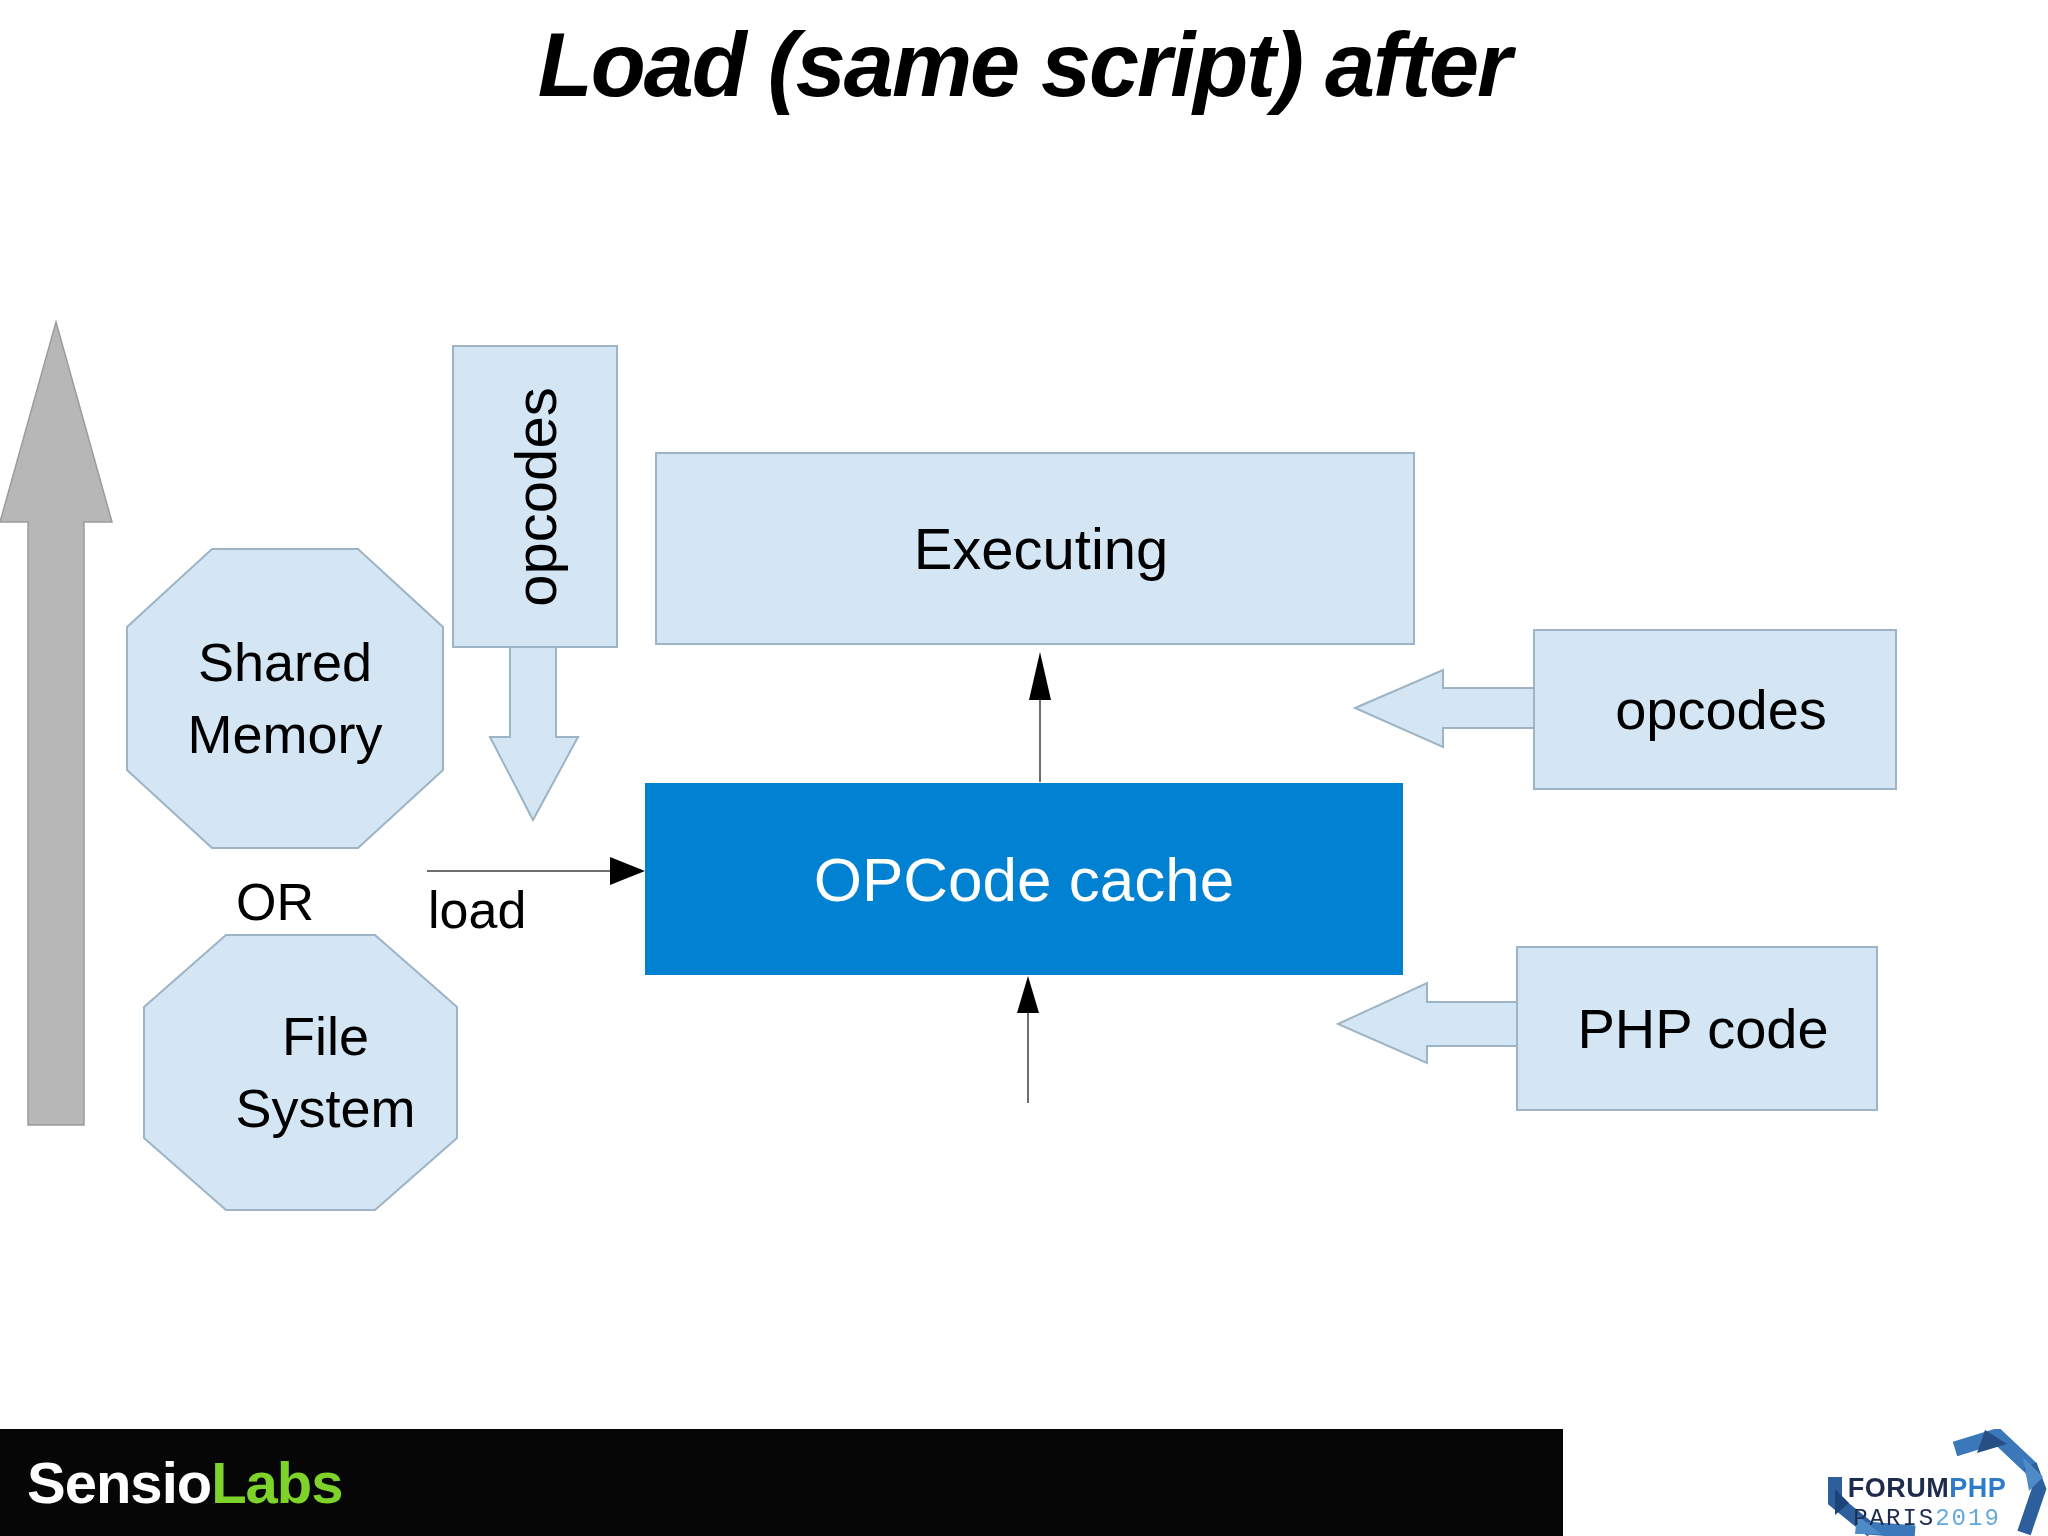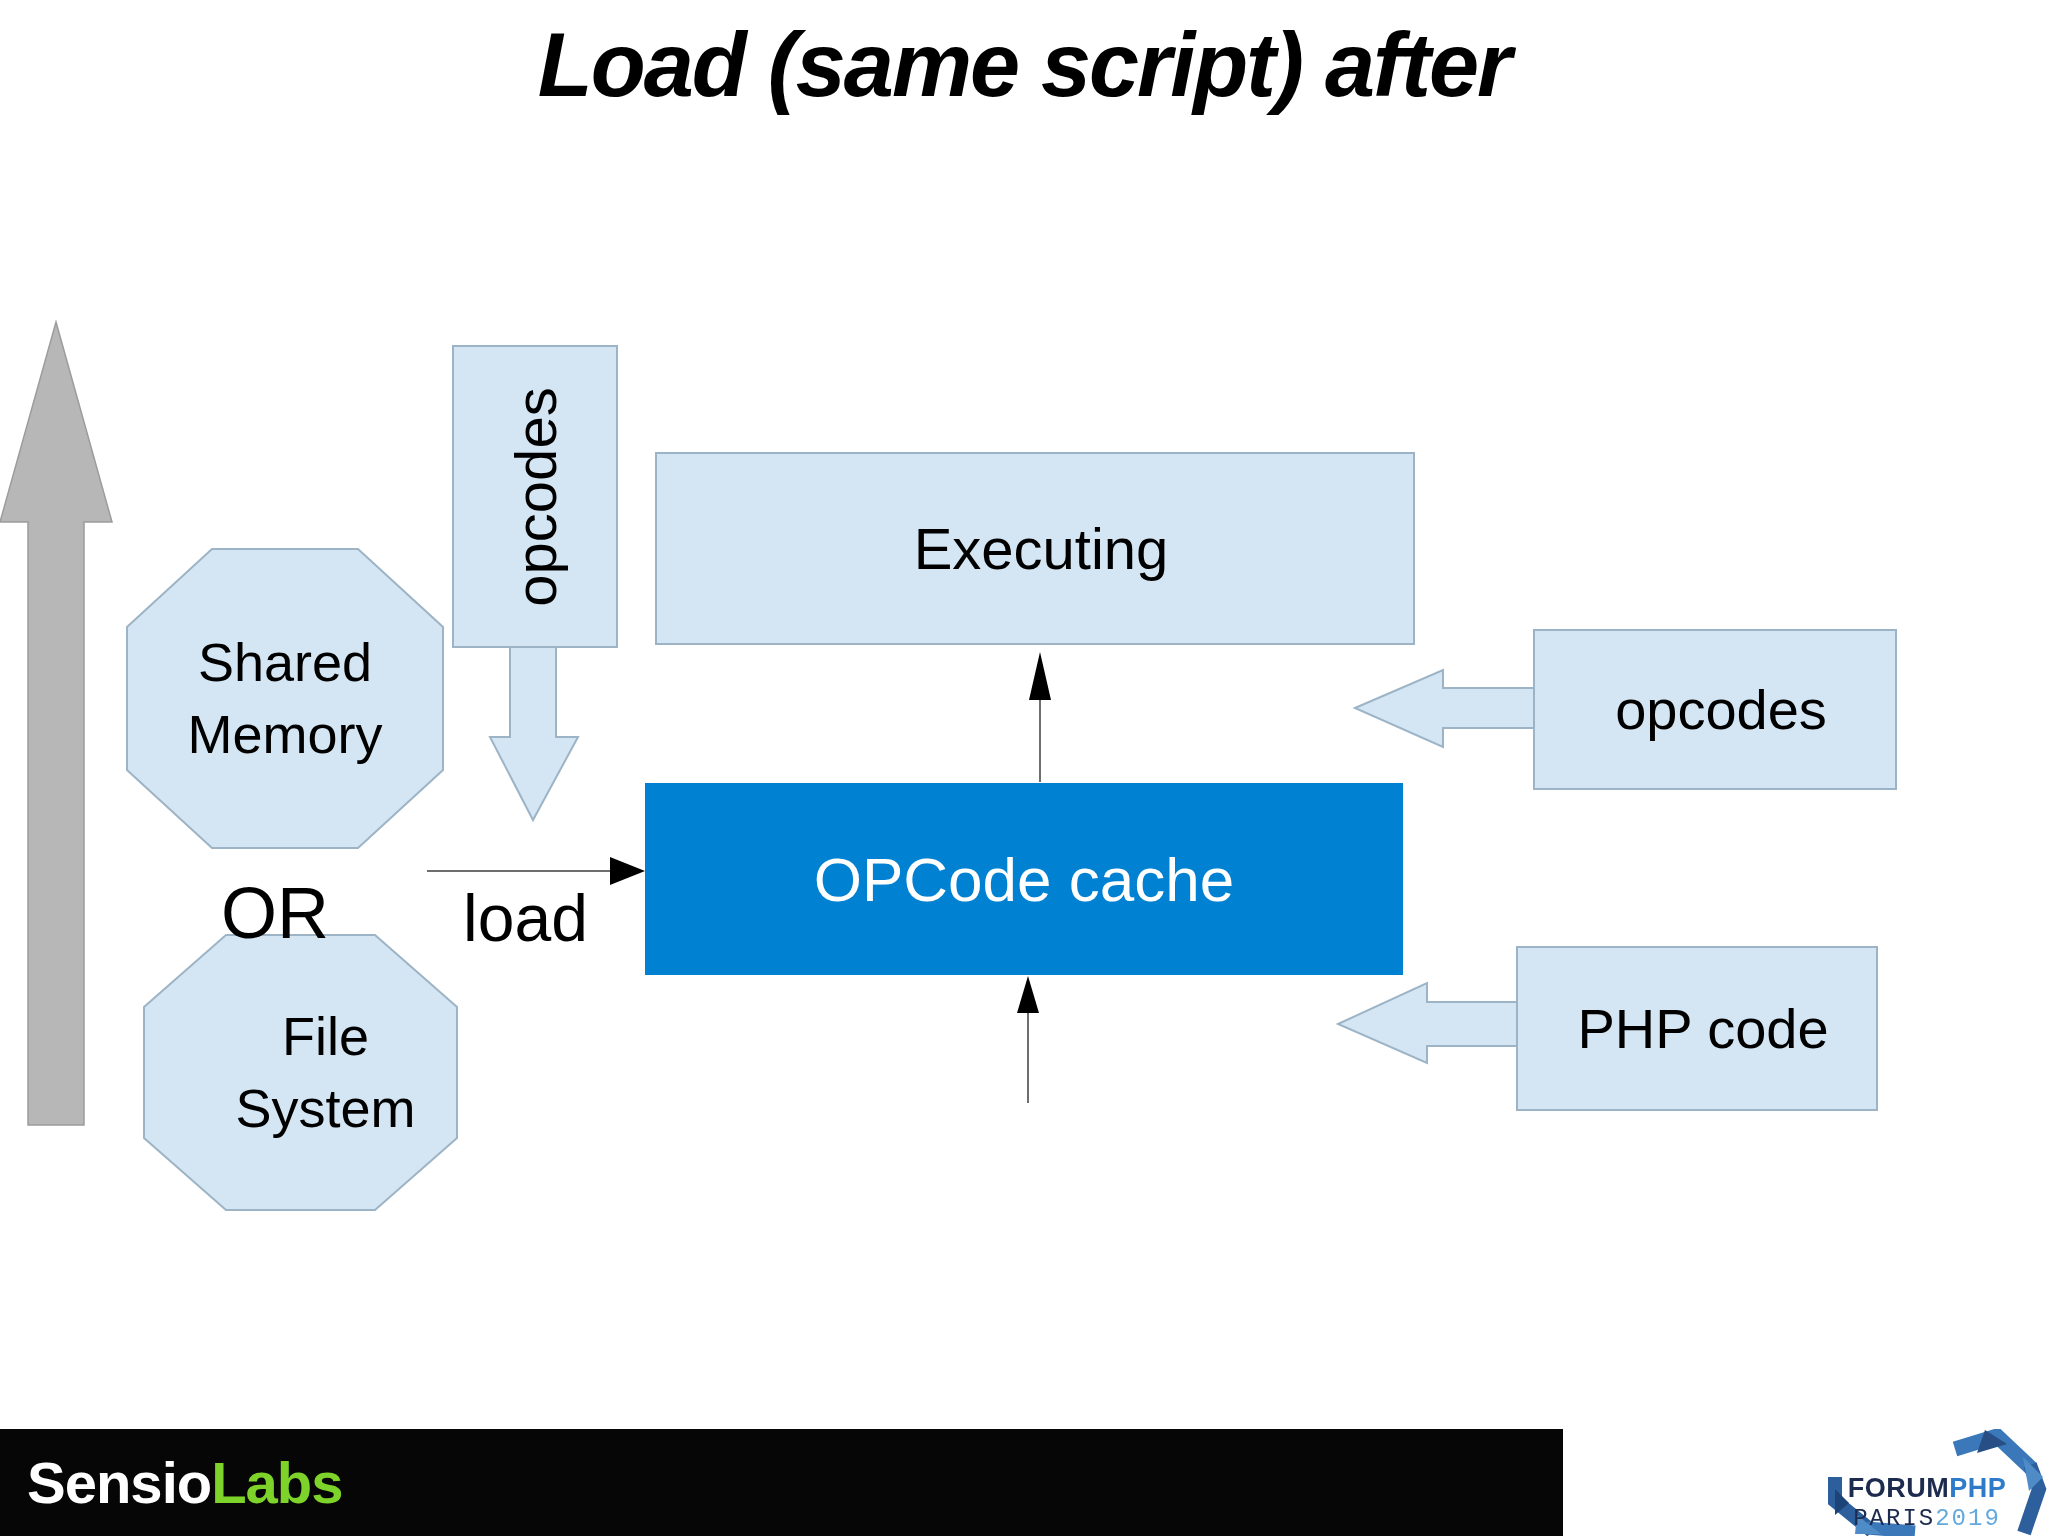--- a/index.html
+++ b/index.html
@@ -49,22 +49,22 @@
   .php-box{left:1516px;top:946px;width:362px;height:165px;font-size:56px;}
 
   .octo-label{
     display:flex;align-items:center;justify-content:center;
     text-align:center;white-space:pre-line;
     font-size:54px;line-height:1.32;
   }
   .shared-label{left:127px;top:549px;width:316px;height:299px;}
   .file-label{left:144px;top:935px;width:313px;height:275px;padding-left:25px;}
 
-  .or-label{left:185px;top:872px;width:180px;text-align:center;font-size:72px;}
-  .load-label{left:428px;top:880px;width:195px;text-align:center;font-size:66px;}
+  .or-label{left:185px;top:872px;width:180px;text-align:center;font-size:52px;}
+  .load-label{left:428px;top:880px;width:195px;font-size:52px;}
 
   .shape{fill:var(--node-fill);stroke:var(--node-border);stroke-width:2px;}
   .gray-arrow{fill:var(--gray-arrow);stroke:#9c9c9c;stroke-width:1.5px;}
   .thin-line{stroke:#6e6e6e;stroke-width:2px;}
   .arrow-head{fill:#000;}
 
   .footer-bar{
     left:0;top:1429px;width:1563px;height:107px;
     background:var(--footer-bg);
     display:flex;align-items:center;

